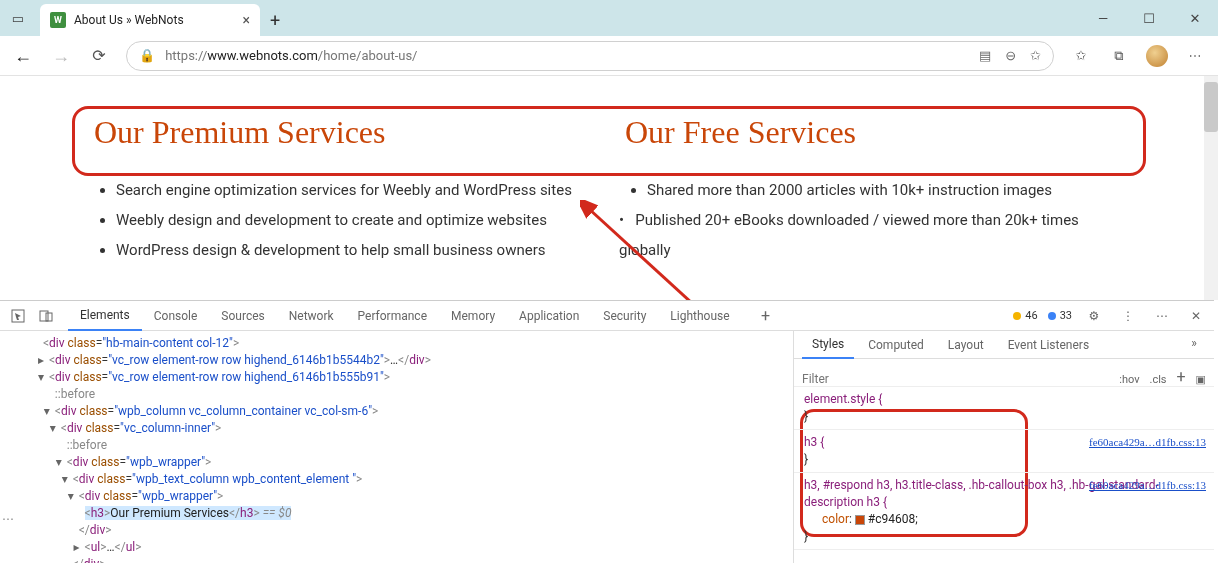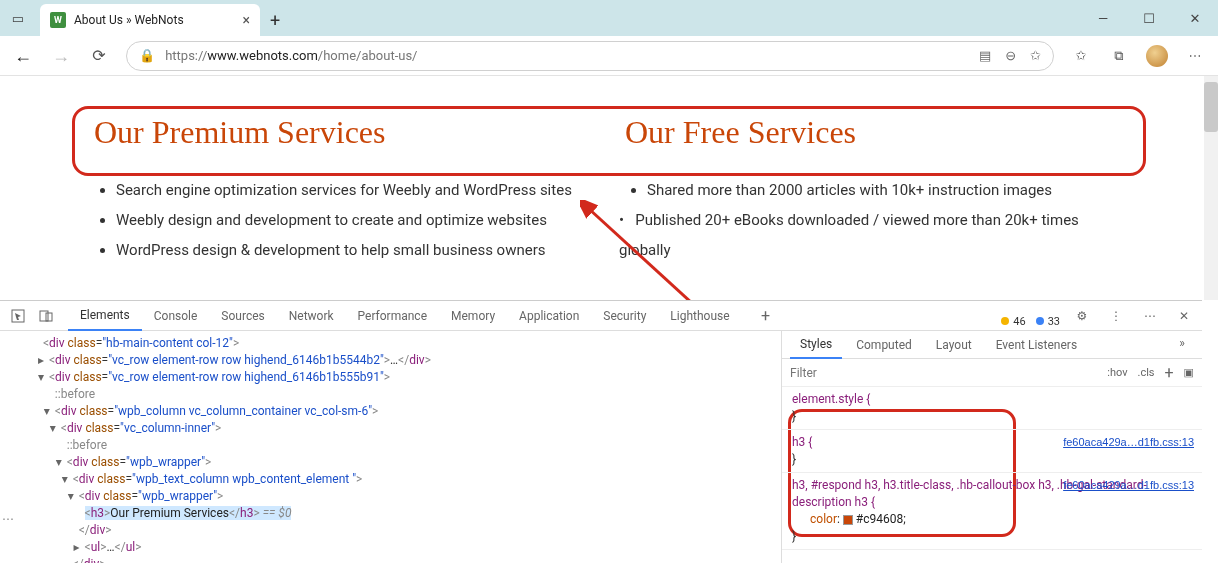--- a/index.html
+++ b/index.html
@@ -30,27 +30,27 @@
 
 .page { padding: 38px 88px 0 88px; display:flex; gap:20px; position:relative; }
 .col { flex:1; }
 .headings-wrap { position:absolute; left:72px; right:72px; top:30px; height:70px; border:3px solid #d2291c; border-radius:16px; pointer-events:none; }
 h3.svc { font-family: Georgia, "Times New Roman", serif; font-size:32px; color:#c94608; font-weight:normal; margin-bottom:24px; padding-left:6px; }
 .col ul { list-style: disc; padding-left: 28px; }
 .col ul li { font-size:15px; color:#333; line-height:2.0; }
 .col p.wrap { font-size:15px; color:#333; line-height:2.0; }
 
 
-.devtools { position:absolute; left:0; right:16px; bottom:0; height:263px; background:#fff; border-top:1px solid #ccc; display:flex; flex-direction:column; }
+.devtools { position:absolute; left:0; right:4px; bottom:0; height:263px; background:#fff; border-top:1px solid #ccc; display:flex; flex-direction:column; }
 .dt-tabs { height:30px; border-bottom:1px solid #ddd; display:flex; align-items:center; padding:0 6px; font-size:12px; }
 .dt-tabs .lefticons { display:flex; gap:4px; margin-right:10px; }
 .dt-ic { width:24px; height:24px; display:flex; align-items:center; justify-content:center; color:#666; }
 .dt-tab { padding:0 12px; height:30px; display:flex; align-items:center; color:#666; }
 .dt-tab.active { color:#333; border-bottom:2px solid #3b82f6; }
-.dt-tabs .right { margin-left:auto; display:flex; align-items:flex-end; gap:10px; }
+.dt-tabs .right { margin-left:auto; display:flex; align-items:center; gap:10px; }
 .badge { display:flex; align-items:center; gap:4px; font-size:11px; }
 .badge .dot { width:8px; height:8px; border-radius:50%; }
 .dot.y { background:#f5b400; }
 .dot.b { background:#3b82f6; }
 
 .dt-body { flex:1; display:flex; overflow:hidden; }
 
 
 .dom-panel { flex:1; overflow:auto; font-family: Consolas, "Courier New", monospace; font-size:12px; line-height:17px; padding:4px 0 4px 24px; border-right:1px solid #ddd; position:relative; }
 .dom-panel .line { white-space:pre; }
@@ -63,27 +63,27 @@
 .sel { background:#cfe8ff; }
 .eq { color:#888; font-style:italic; }
 .tri { display:inline-block; width:10px; text-align:center; color:#666; }
 .dots-vert { position:absolute; left:2px; top:180px; color:#888; font-size:12px; letter-spacing:-1px; }
 
 
 .styles-panel { width:420px; display:flex; flex-direction:column; font-size:12px; }
 .sp-tabs { height:28px; border-bottom:1px solid #ddd; display:flex; align-items:flex-start; padding:0 8px; gap:4px; }
 .sp-tab { padding:0 10px; height:28px; display:flex; align-items:center; color:#666; }
 .sp-tab.active { color:#333; border-bottom:2px solid #3b82f6; }
-.sp-filter { height:28px; border-bottom:1px solid #eee; display:flex; align-items:center; padding:0 8px; gap:10px; }
+.sp-filter { height:28px; border-bottom:1px solid #eee; display:flex; align-items:flex-end; padding:0 8px; gap:10px; }
 .sp-filter input { border:none; outline:none; flex:1; font-size:12px; color:#999; }
 .sp-filter .chip { color:#666; font-size:11px; }
 
 .sp-rules { flex:1; overflow:auto; font-family: Consolas, monospace; font-size:12px; line-height:17px; position:relative; }
 .rule-block { padding:4px 10px; border-bottom:1px solid #eee; position:relative; }
-.rule-block .src { position:absolute; right:8px; top:4px; color:#1a4fc9; text-decoration:underline; font-size:11px; font-family: Liberation Sans, sans-serif; }
+.rule-block .src { position:absolute; right:8px; top:4px; color:#1a4fc9; text-decoration:underline; font-size:11px; font-family: Liberation Serif, serif; }
 .selname { color:#8a1f7a; }
 .prop { color:#c05000; margin-left:18px; }
 .valc { color:#222; }
 .swatch { display:inline-block; width:10px; height:10px; background:#c94608; border:1px solid #999; vertical-align:middle; margin-right:3px; }
 .red-rules-box { position:absolute; left:6px; top:22px; width:228px; height:128px; border:3px solid #d2291c; border-radius:14px; pointer-events:none; }
 
 
 .arrow-svg { position:absolute; left:580px; top:200px; pointer-events:none; }
 
 .scrolltrack { position:absolute; right:0; top:76px; width:14px; height:224px; background:#f1f1f1; }

